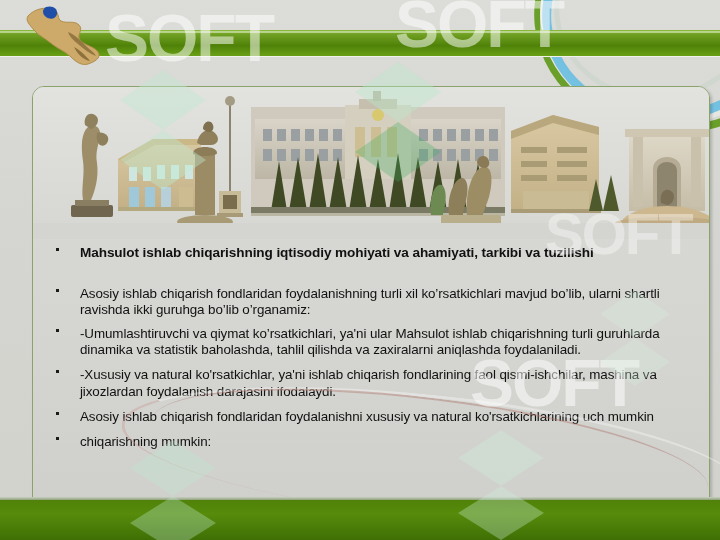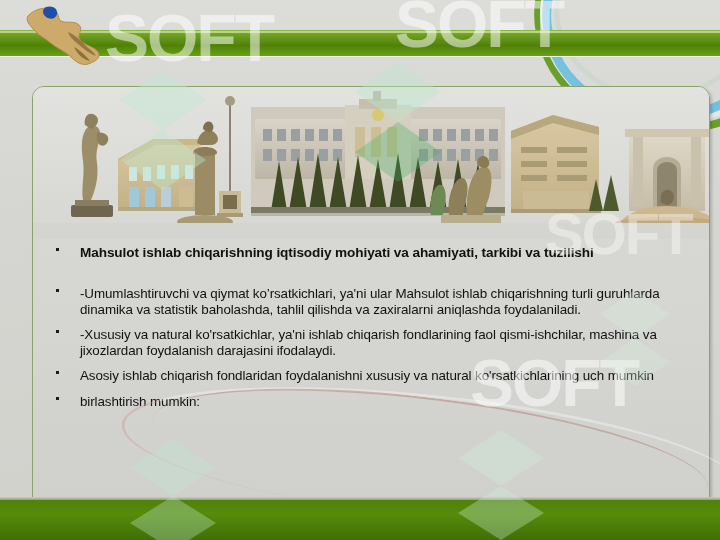--- a/index.html
+++ b/index.html
@@ -323,40 +323,41 @@
 
     <div class="bullets">
 
       <div class="bullet b-bold b1">
         <span class="dot"></span>
         <span>Mahsulot ishlab chiqarishning  iqtisodiy mohiyati va ahamiyati, tarkibi  va tuzilishi</span>
       </div>
 
       <div class="bullet b2">
         <span class="dot"></span>
+        <span>Asosiy ishlab chiqarish fondlaridan foydalanishning turli xil ko’rsatkichlari mavjud bo’lib, ularni shartli ravishda ikki guruhga  bo’lib o’rganamiz:</span>
       </div>
 
       <div class="bullet b3">
         <span class="dot"></span>
         <span>-Umumlashtiruvchi va qiymat ko’rsatkichlari, ya'ni ular Mahsulot ishlab chiqarishning turli guruhlarda dinamika  va statistik baholashda, tahlil qilishda va zaxiralarni aniqlashda foydalaniladi.</span>
       </div>
 
       <div class="bullet b4">
         <span class="dot"></span>
         <span>-Xususiy va natural ko'rsatkichlar, ya'ni ishlab chiqarish fondlarining faol qismi-ishchilar, mashina va jixozlardan foydalanish darajasini ifodalaydi.</span>
       </div>
 
       <div class="bullet b5">
         <span class="dot"></span>
         <span> Asosiy ishlab chiqarish fondlaridan foydalanishni xususiy va natural ko'rsatkichlarining uch mumkin</span>
       </div>
 
       <div class="bullet b6">
         <span class="dot"></span>
-        <span>birlashtirish mumkin:</span>
+        <span>chiqarishning mumkin:</span>
       </div>
 
     </div>
   </div>
 
   <div class="bot-arc"></div>
   <div class="bot-arc2"></div>
   <div class="band-bot-hl"></div>
   <div class="band-bot"></div>
 

